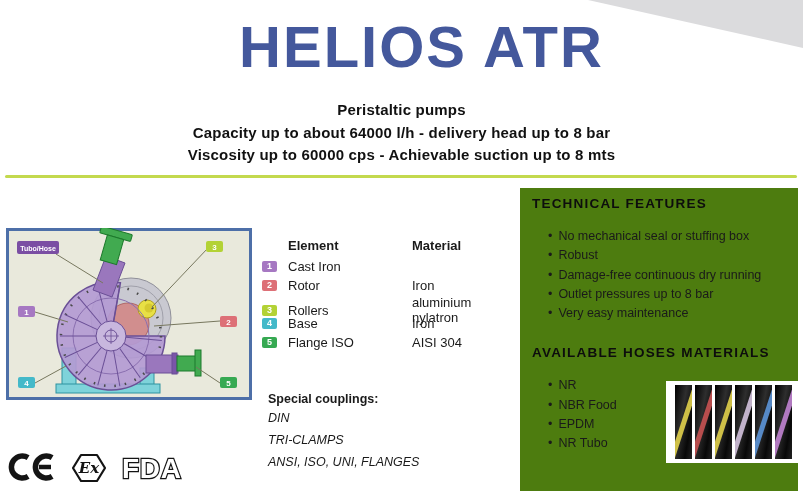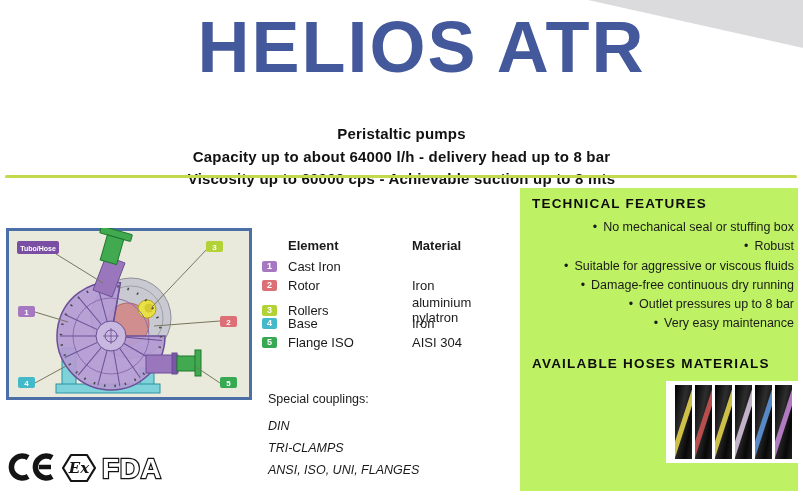--- a/index.html
+++ b/index.html
@@ -3,57 +3,57 @@
 <meta charset="utf-8">
 <style>
   html,body{margin:0;padding:0;background:#fff;}
   .sheet{position:relative;width:803px;height:500px;background:#ffffff;overflow:hidden;
          font-family:"Liberation Sans","DejaVu Sans",sans-serif;color:#1a1a1a;}
 
   .corner-wedge{position:absolute;top:0;right:0;width:215px;height:48px;background:#dbdbdd;
                 clip-path:polygon(0 0,100% 0,100% 100%);}
 
   .main-title{position:absolute;top:4px;left:40px;right:0;text-align:center;
-              font-size:72px;line-height:86px;font-weight:bold;letter-spacing:2px;}
+              font-size:58px;line-height:86px;font-weight:bold;letter-spacing:2px;}
 
   .subtitle{position:absolute;top:99px;left:0;width:100%;text-align:center;
-            font-weight:bold;font-size:15px;line-height:22.5px;letter-spacing:.2px;color:#111;margin-top:24px;}
+            font-weight:bold;font-size:15px;line-height:22.5px;letter-spacing:.2px;color:#111;}
 
   .divider{position:absolute;top:175px;left:5px;width:792px;height:3px;border-radius:2px;}
 
   .diagram{position:absolute;left:6px;top:228px;width:246px;height:172px;}
 
   
   .parts{position:absolute;left:262px;top:233px;width:256px;font-size:13px;}
   .prow{display:grid;grid-template-columns:26px 124px auto;align-items:center;height:19px;}
   .parts-head{display:grid;grid-template-columns:26px 124px auto;height:24px;font-weight:bold;align-items:center;}
   .badge{width:15px;height:11px;border-radius:2px;font-size:9px;line-height:11.5px;
          text-align:center;color:#fff;font-weight:bold;}
 
   .couplings{position:absolute;left:268px;top:391px;font-size:12.5px;}
-  .couplings .c-title{font-weight:normal;line-height:16px;margin-bottom:8px;}
+  .couplings .c-title{font-weight:bold;line-height:16px;margin-bottom:0;}
   .couplings .c-item{line-height:22px;font-style:italic;}
 
   
-  .right-panel{position:absolute;left:520px;top:188px;width:278px;height:303px;background:#bef264;}
+  .right-panel{position:absolute;left:520px;top:188px;width:278px;height:303px;background:#4d7c0f;}
   .rp-inner{padding:8px 0 0 12px;}
   .rp-title{font-size:13.5px;font-weight:bold;letter-spacing:1.2px;margin:0 0 7px 0;color:#0d0d0d;}
   .rp-title.second{margin-top:22px;}
-  .rp-list{list-style:none;margin:4px;padding:0;font-size:12.5px;text-align:right;}
+  .rp-list{list-style:none;margin:16px;padding:0;font-size:12.5px;}
   .rp-list li{line-height:19.3px;}
   .rp-list li::before{content:"\2022";margin-right:6px;}
 
   .hoses-photo{position:absolute;left:146px;top:193px;width:134px;height:82px;background:#fff;
                display:flex;align-items:center;justify-content:center;gap:3px;}
   .hose{position:relative;width:17px;height:74px;overflow:hidden;
         background:linear-gradient(100deg,#000 0%,#2e2e2e 40%,#080808 75%,#222 100%);}
   .hose .stripe{position:absolute;left:6px;top:-9px;width:5px;height:95px;transform:rotate(18deg);
                 opacity:.95;}
 
-  .certs{position:absolute;left:8px;top:452px;display:flex;align-items:flex-start;gap:3px;}
+  .certs{position:absolute;left:8px;top:452px;display:flex;align-items:flex-start;gap:13px;}
 </style>
 </head>
 <body>
 
 <div class="sheet">
 
   <div class="corner-wedge"></div>
 
   <div class="main-title" style="color: rgb(68, 88, 156);">HELIOS ATR</div>
 
@@ -189,21 +189,20 @@
     <div class="c-item">TRI-CLAMPS</div>
     <div class="c-item">ANSI, ISO, UNI, FLANGES</div>
   </div>
 
   <div class="right-panel">
     <div class="rp-inner">
       <h3 class="rp-title">TECHNICAL FEATURES</h3>
       <ul class="rp-list">
         <li>No mechanical seal or stuffing box</li>
         <li>Robust</li>
-        <li>Suitable for aggressive or viscous fluids</li>
         <li>Damage-free continuous dry running</li>
         <li>Outlet pressures up to 8 bar</li>
         <li>Very easy maintenance</li>
       </ul>
       <h3 class="rp-title second">AVAILABLE HOSES MATERIALS</h3>
       <ul class="rp-list">
         <li>NR</li>
         <li>NBR Food</li>
         <li>EPDM</li>
         <li>NR Tubo</li>

